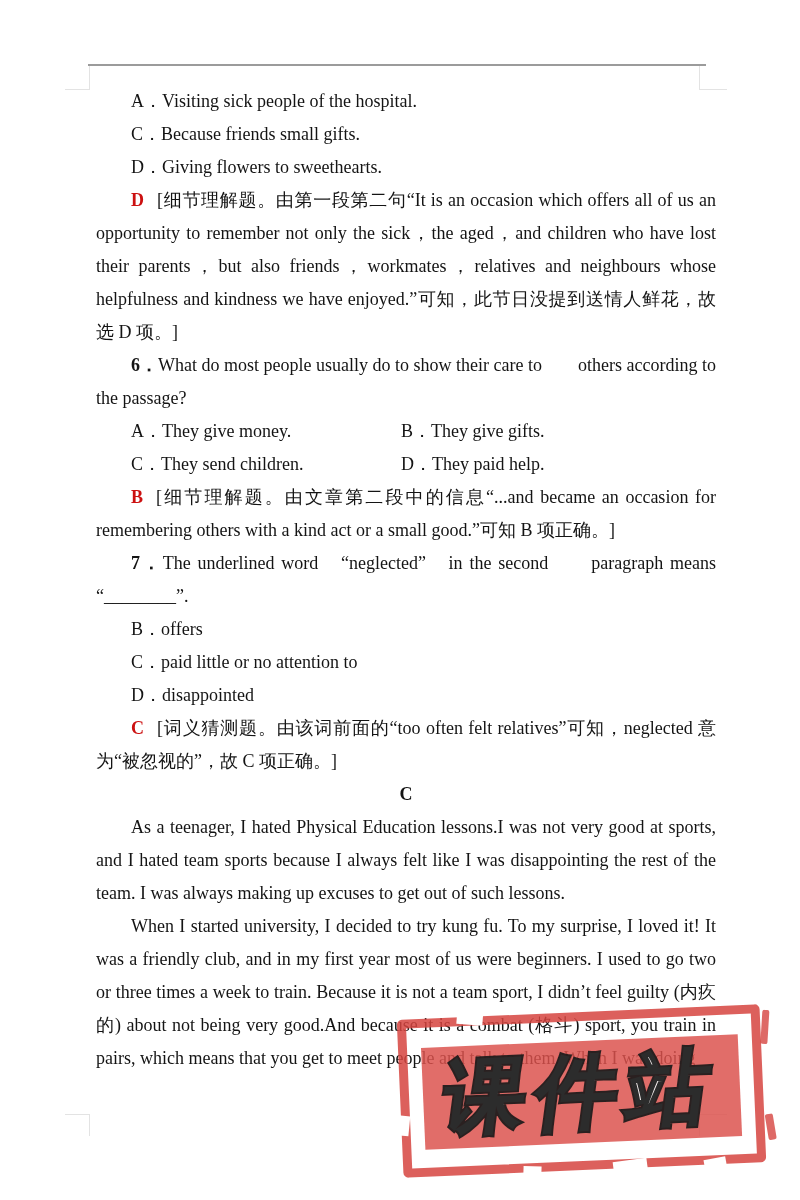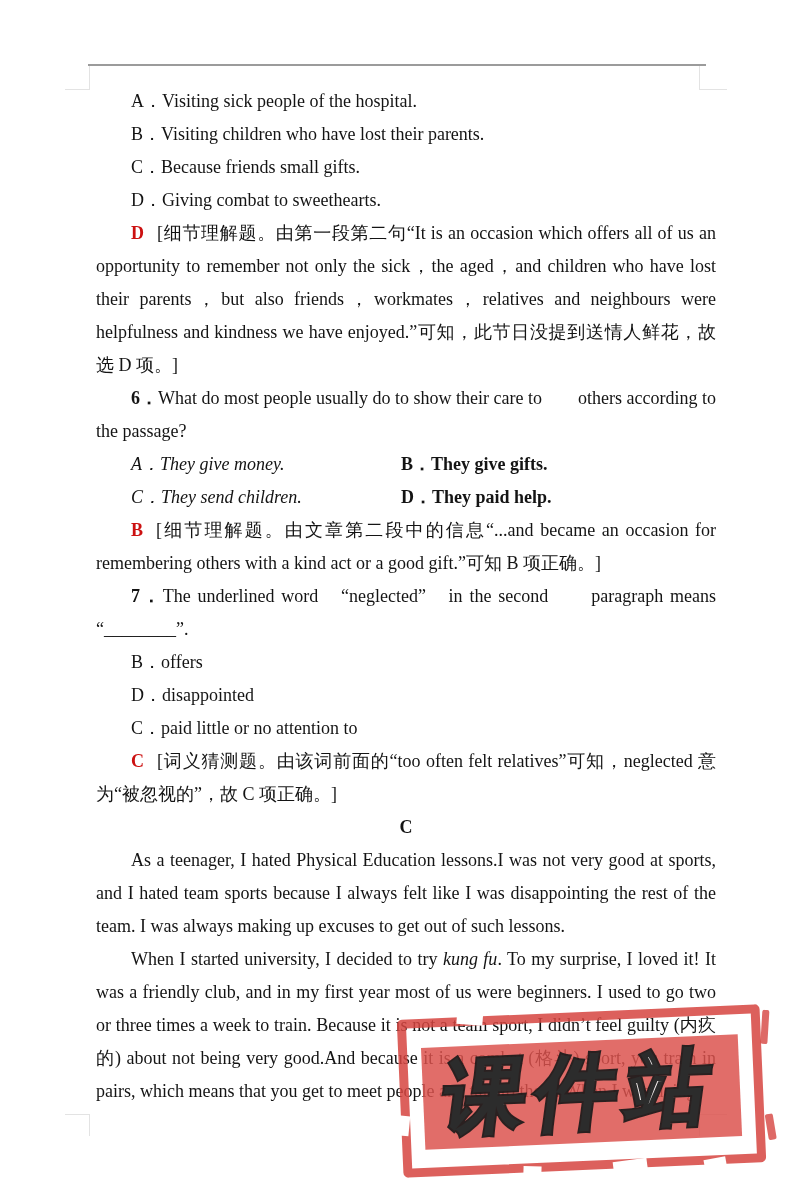--- a/index.html
+++ b/index.html
@@ -23,24 +23,24 @@
     position:absolute;left:96px;top:85px;width:620px;
     font-size:18px;line-height:33px;text-align:justify;
   }
   .content p{margin:0;}
   .opt{padding-left:35px;text-align:left;}
   .indent{text-indent:35px;}
   .qnum{font-weight:bold;}
   .ans{font-weight:bold;color:#cc1111;margin-right:13px;}
   .optrow{display:flex;}
   .optrow .cell{text-align:left;}
-  .optrow .c1{width:305px;padding-left:35px;box-sizing:border-box;flex:none;font-style:italic;}
-  .optrow .c2{flex:1;font-weight:bold;}
+  .optrow .c1{width:305px;padding-left:35px;box-sizing:border-box;flex:none;}
+  .optrow .c2{flex:1;}
   .heading{text-align:center;font-weight:bold;}
-  .it{font-style:italic;}
+  .it{}
 
   
   .stamp{
     position:absolute;left:400px;top:1012px;width:363px;height:158px;
     transform:rotate(-2.5deg);z-index:5;pointer-events:none;
   }
   .stamp-frame{
     position:absolute;left:0;top:0;right:0;bottom:0;
     border:9px solid rgba(214,68,64,0.85);border-radius:5px;
   }
@@ -78,44 +78,43 @@
   <div class="crop tr-v"></div>
   <div class="crop tr-h"></div>
   <div class="crop bl-h"></div>
   <div class="crop bl-v"></div>
   <div class="crop br-h"></div>
   <div class="crop br-v"></div>
 
   <div class="content">
 
     <p class="opt"><span>A．</span><span>Visiting sick people of the hospital.</span></p>
-    <p class="opt"><span>B．</span><span>Visiting children who have lost their parents.</span></p>
     <p class="opt"><span>C．</span><span>Because friends small gifts.</span></p>
-    <p class="opt"><span>D．</span><span>Giving combat to sweethearts.</span></p>
+    <p class="opt"><span>D．</span><span>Giving flowers to sweethearts.</span></p>
 
-    <p class="indent"><span class="ans">D</span><span>[细节理解题。由第一段第二句“It is an occasion which offers all of us an opportunity to remember not only the sick，the aged，and children who have lost their parents，but also friends，workmates，relatives and neighbours were helpfulness and kindness we have enjoyed.”可知，此节日没提到送情人鲜花，故选 D 项。]</span></p>
+    <p class="indent"><span class="ans">D</span><span>[细节理解题。由第一段第二句“It is an occasion which offers all of us an opportunity to remember not only the sick，the aged，and children who have lost their parents，but also friends，workmates，relatives and neighbours whose helpfulness and kindness we have enjoyed.”可知，此节日没提到送情人鲜花，故选 D 项。]</span></p>
 
     <p class="indent"><span class="qnum">6．</span><span>What do most people usually do to show their care to　　others according to the passage?</span></p>
 
     <div class="optrow">
       <p class="cell c1"><span>A．</span><span>They give money.</span></p>
       <p class="cell c2"><span>B．</span><span>They give gifts.</span></p>
     </div>
     <div class="optrow">
       <p class="cell c1"><span>C．</span><span>They send children.</span></p>
       <p class="cell c2"><span>D．</span><span>They paid help.</span></p>
     </div>
 
-    <p class="indent"><span class="ans">B</span><span>[细节理解题。由文章第二段中的信息“...and became an occasion for remembering others with a kind act or a good gift.”可知 B 项正确。]</span></p>
+    <p class="indent"><span class="ans">B</span><span>[细节理解题。由文章第二段中的信息“...and became an occasion for remembering others with a kind act or a small good.”可知 B 项正确。]</span></p>
 
     <p class="indent"><span class="qnum">7．</span><span>The underlined word　“neglected”　in the second　　paragraph means “________”.</span></p>
 
     <p class="opt"><span>B．</span><span>offers</span></p>
+    <p class="opt"><span>C．</span><span>paid little or no attention to</span></p>
     <p class="opt"><span>D．</span><span>disappointed</span></p>
-    <p class="opt"><span>C．</span><span>paid little or no attention to</span></p>
 
     <p class="indent"><span class="ans">C</span><span>[词义猜测题。由该词前面的“too often felt relatives”可知，neglected 意为“被忽视的”，故 C 项正确。]</span></p>
 
     <p class="heading">C</p>
 
     <p class="indent">As a teenager, I hated Physical Education lessons.I was not very good at sports, and I hated team sports because I always felt like I was disappointing the rest of the team. I was always making up excuses to get out of such lessons.</p>
 
     <p class="indent"><span>When I started university, I decided to try </span><span class="it">kung fu</span><span>. To my surprise, I loved it! It was a friendly club, and in my first year most of us were beginners. I used to go two or three times a week to train. Because it is not a team sport, I didn’t feel guilty (内疚的) about not being very good.And because it is a combat (格斗) sport, you train in pairs, which means that you get to meet people and talk to them. When I was doing</span></p>
 
   </div>

